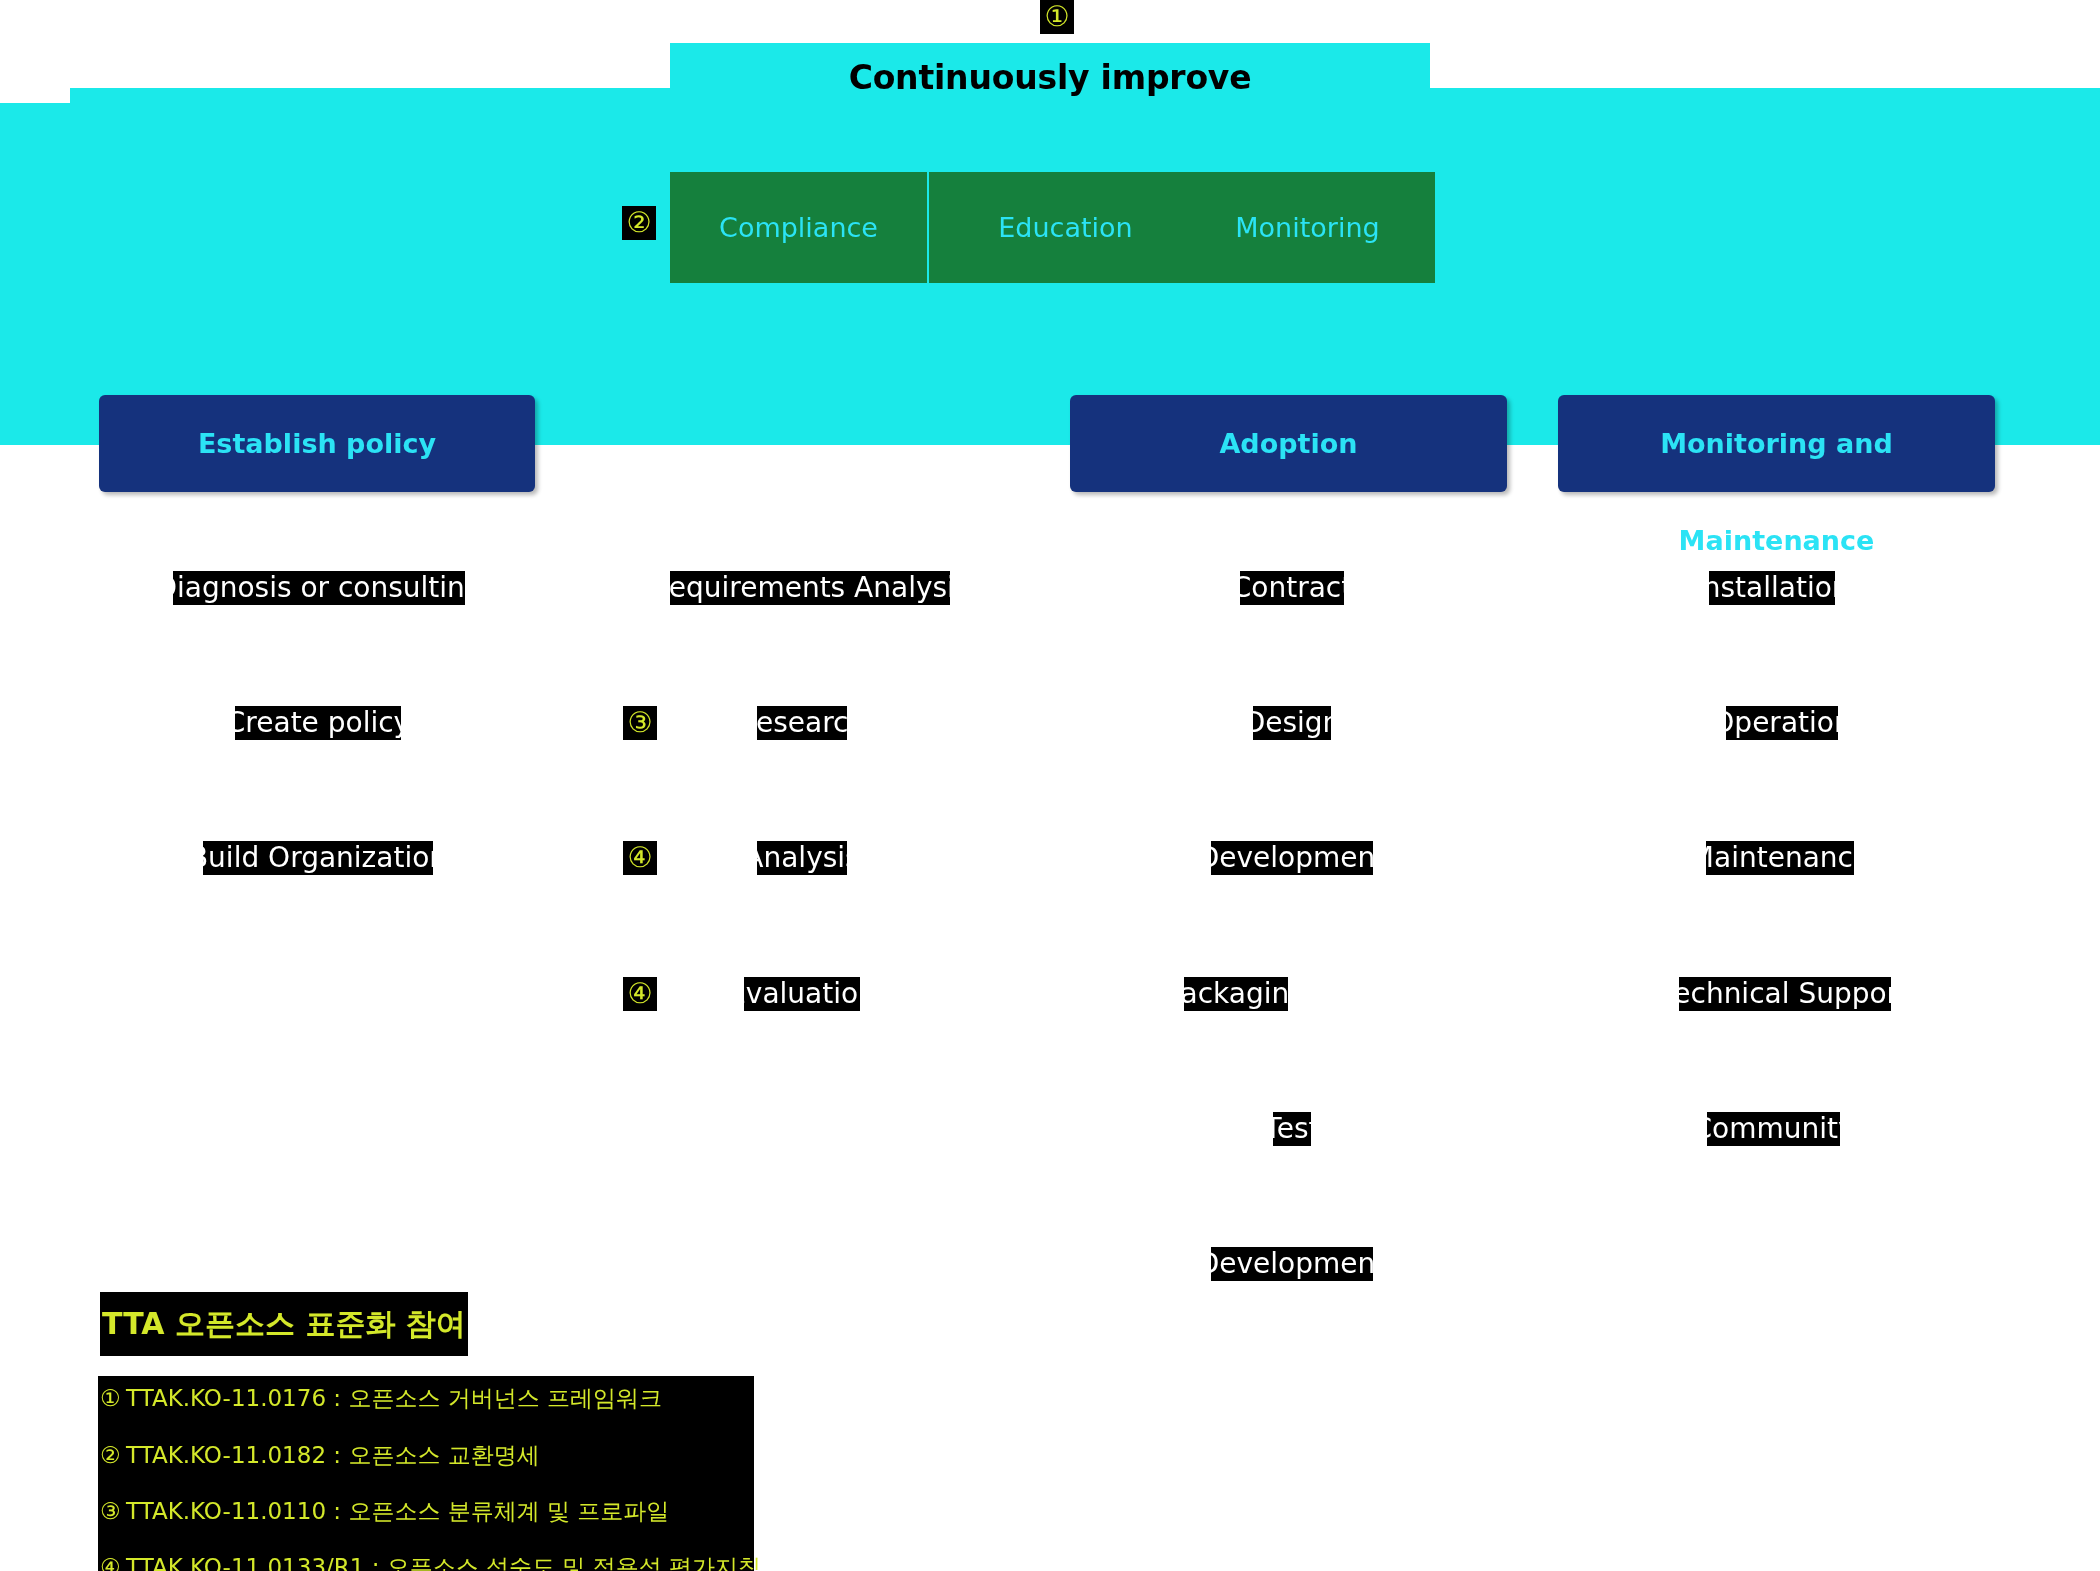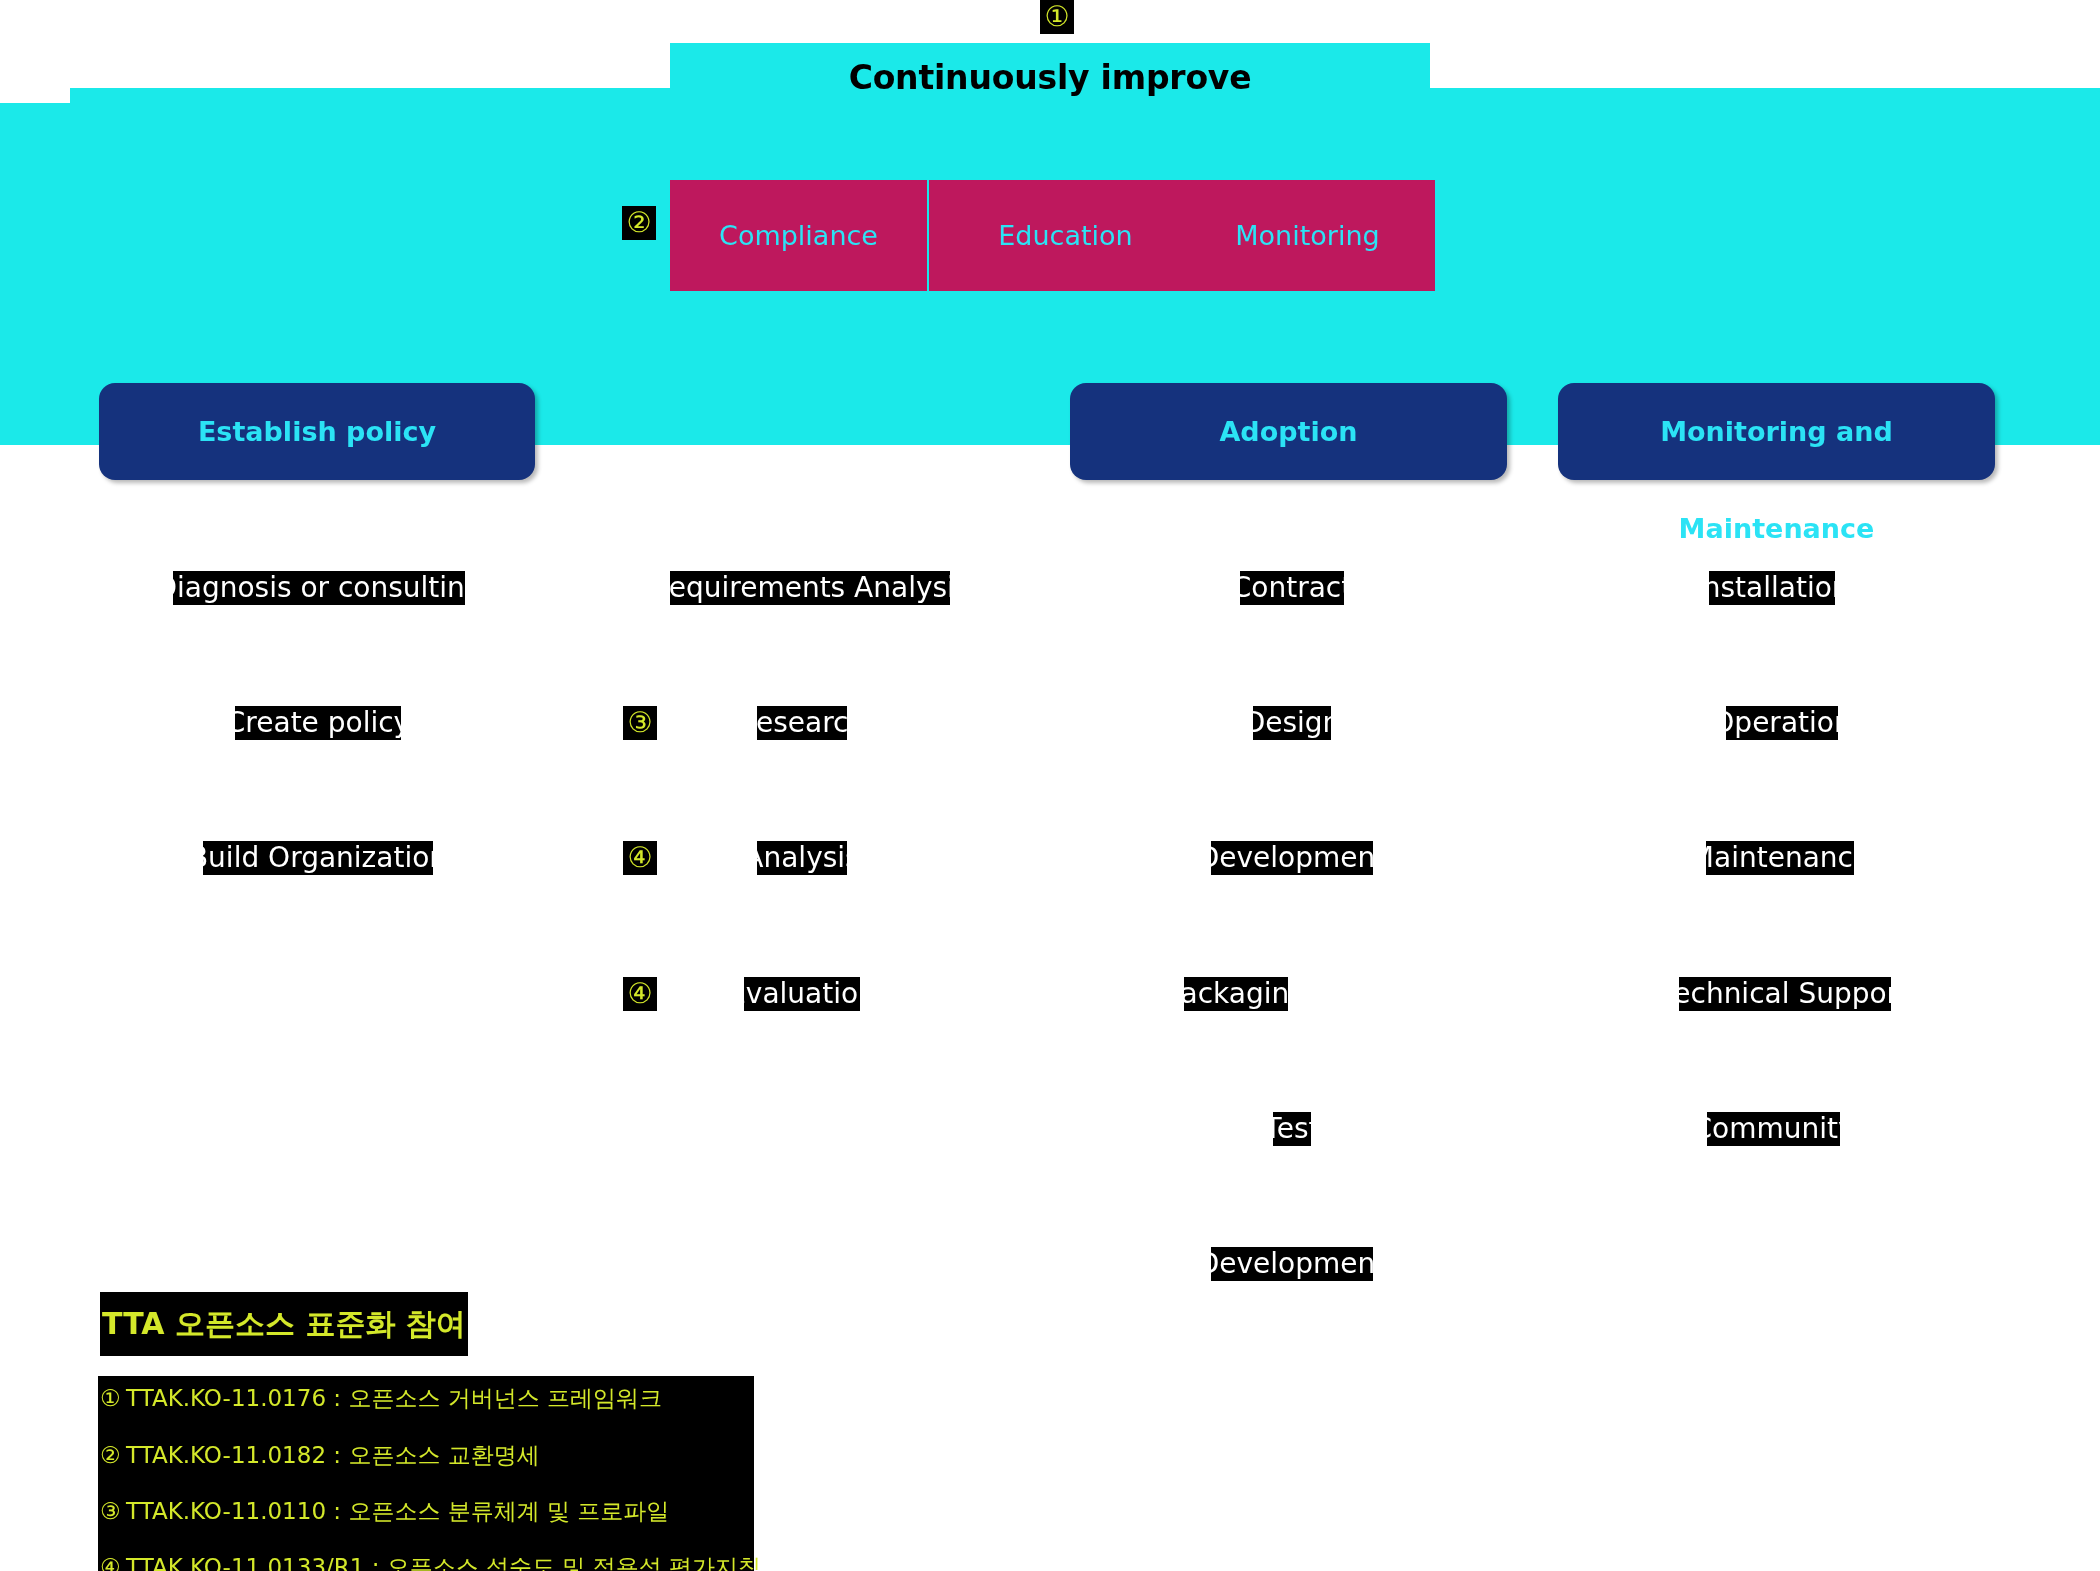--- a/index.html
+++ b/index.html
@@ -69,40 +69,40 @@
     font-size: 28px;
     line-height: 34px;
     text-align: center;
     font-family: "DejaVu Sans", sans-serif;
     z-index: 6;
   }
 
   
   .gov-box {
     position: absolute;
-    top: 180px;
+    top: 172px;
     height: 111px;
-    background: #be185d;
+    background: #15803d;
     color: #2BE3F5;
     font-size: 27px;
     line-height: 111px;
     text-align: center;
     z-index: 5;
   }
   .gov-compliance { left: 670px;  width: 257px; }
   .gov-education  { left: 929px;  width: 257px; padding-left: 8px; }
   .gov-monitoring { left: 1180px; width: 255px; }
 
   
   .phase-box {
     position: absolute;
-    top: 383px;
+    top: 395px;
     height: 97px;
     background: #15327D;
-    border-radius: 16px;
+    border-radius: 6px;
     color: #2BE3F5;
     font-size: 27px;
     font-weight: bold;
     line-height: 97px;
     text-align: center;
     z-index: 5;
     box-shadow: 3px 3px 4px rgba(0,0,0,0.28);
   }
   .phase-0 { left: 99px;   width: 436px; }
   .phase-1 { left: 584px;  width: 437px; }

